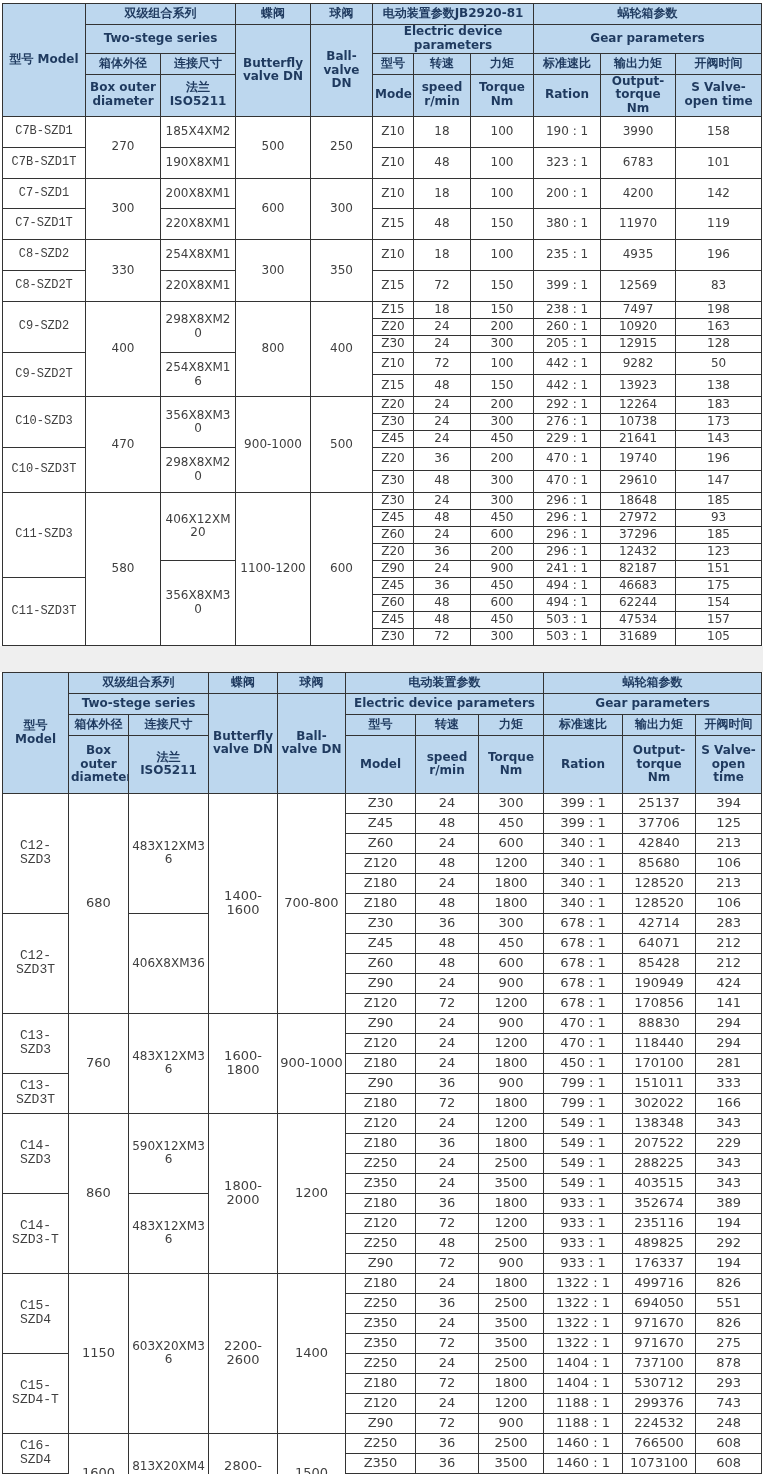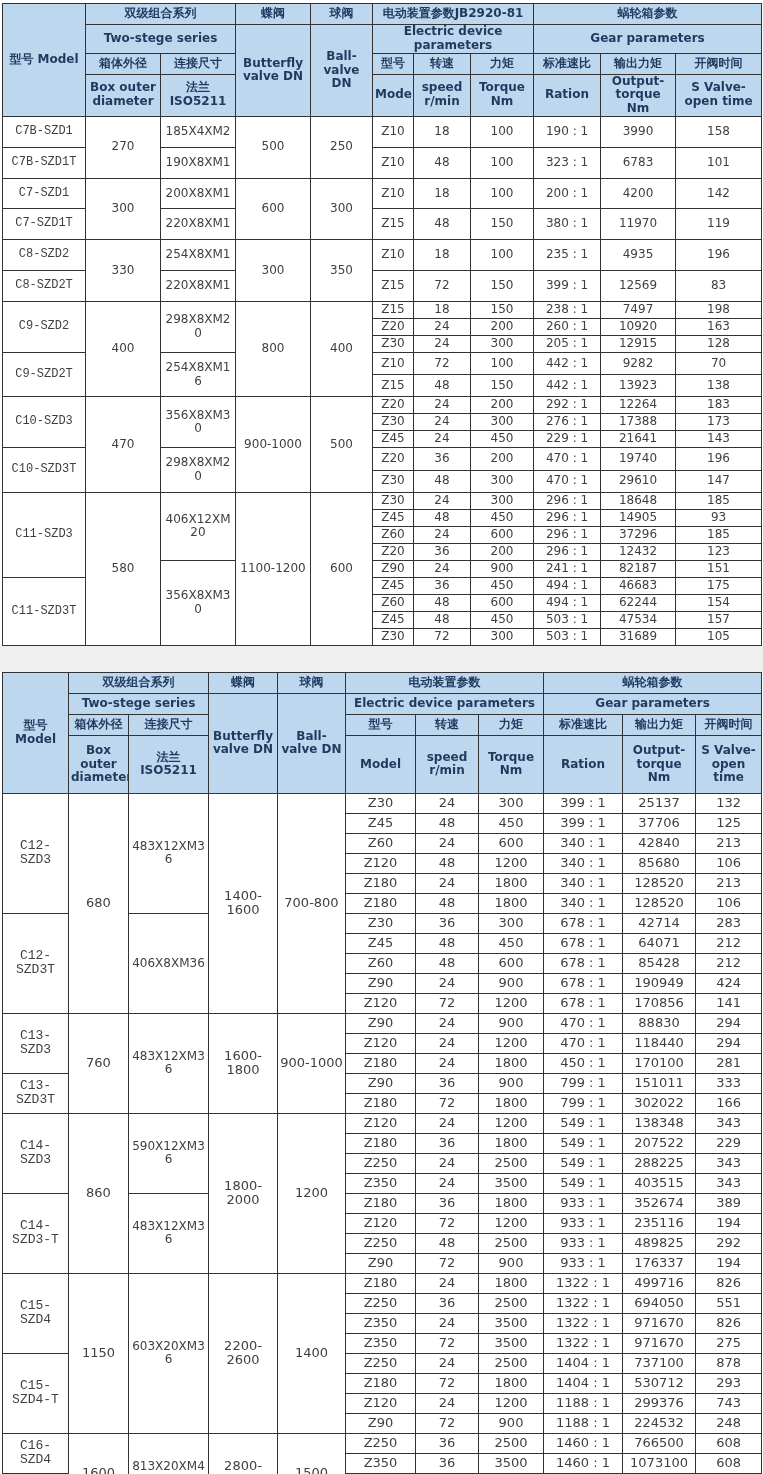--- a/index.html
+++ b/index.html
@@ -181,21 +181,21 @@
           <td>128</td>
         </tr>
         <tr>
           <td rowspan="2" class="c-model">C9-SZD2T</td>
           <td rowspan="2" class="c-flange">254X8XM16</td>
           <td>Z10</td>
           <td>72</td>
           <td>100</td>
           <td>442 : 1</td>
           <td>9282</td>
-          <td>70</td>
+          <td>50</td>
         </tr>
         <tr>
           <td>Z15</td>
           <td>48</td>
           <td>150</td>
           <td>442 : 1</td>
           <td>13923</td>
           <td>138</td>
         </tr>
         <tr>
@@ -209,21 +209,21 @@
           <td>200</td>
           <td>292 : 1</td>
           <td>12264</td>
           <td>183</td>
         </tr>
         <tr>
           <td>Z30</td>
           <td>24</td>
           <td>300</td>
           <td>276 : 1</td>
-          <td>17388</td>
+          <td>10738</td>
           <td>173</td>
         </tr>
         <tr>
           <td>Z45</td>
           <td>24</td>
           <td>450</td>
           <td>229 : 1</td>
           <td>21641</td>
           <td>143</td>
         </tr>
@@ -256,21 +256,21 @@
           <td>300</td>
           <td>296 : 1</td>
           <td>18648</td>
           <td>185</td>
         </tr>
         <tr>
           <td>Z45</td>
           <td>48</td>
           <td>450</td>
           <td>296 : 1</td>
-          <td>14905</td>
+          <td>27972</td>
           <td>93</td>
         </tr>
         <tr>
           <td>Z60</td>
           <td>24</td>
           <td>600</td>
           <td>296 : 1</td>
           <td>37296</td>
           <td>185</td>
         </tr>
@@ -385,21 +385,21 @@
           <td rowspan="6" class="c-model">C12-SZD3</td>
           <td rowspan="11" class="c-box">680</td>
           <td rowspan="6" class="c-flange">483X12XM36</td>
           <td rowspan="11" class="c-butterfly">1400-1600</td>
           <td rowspan="11" class="c-ball">700-800</td>
           <td>Z30</td>
           <td>24</td>
           <td>300</td>
           <td>399 : 1</td>
           <td>25137</td>
-          <td>132</td>
+          <td>394</td>
         </tr>
         <tr>
           <td>Z45</td>
           <td>48</td>
           <td>450</td>
           <td>399 : 1</td>
           <td>37706</td>
           <td>125</td>
         </tr>
         <tr>

